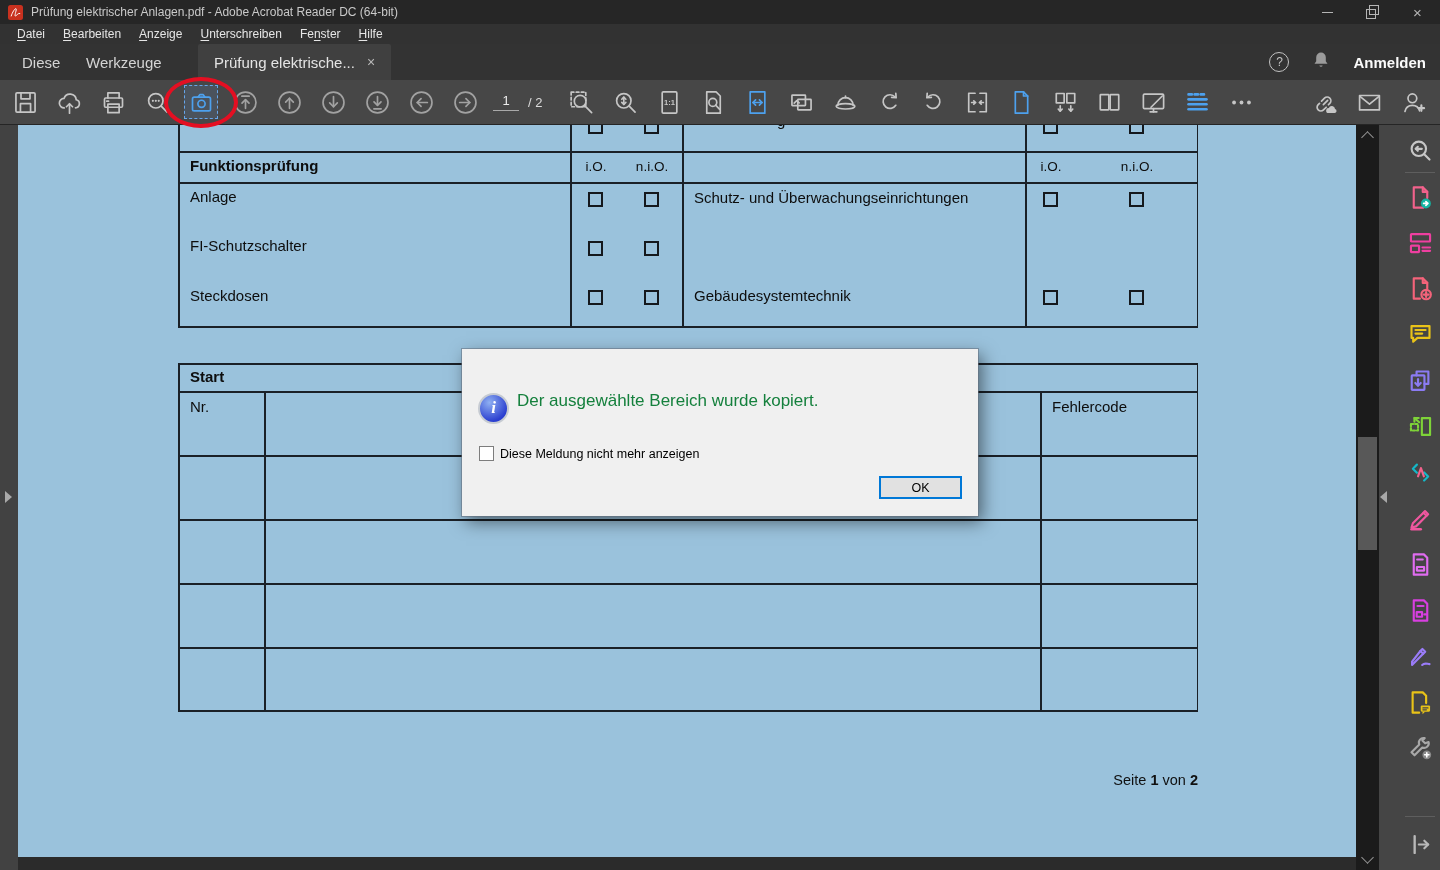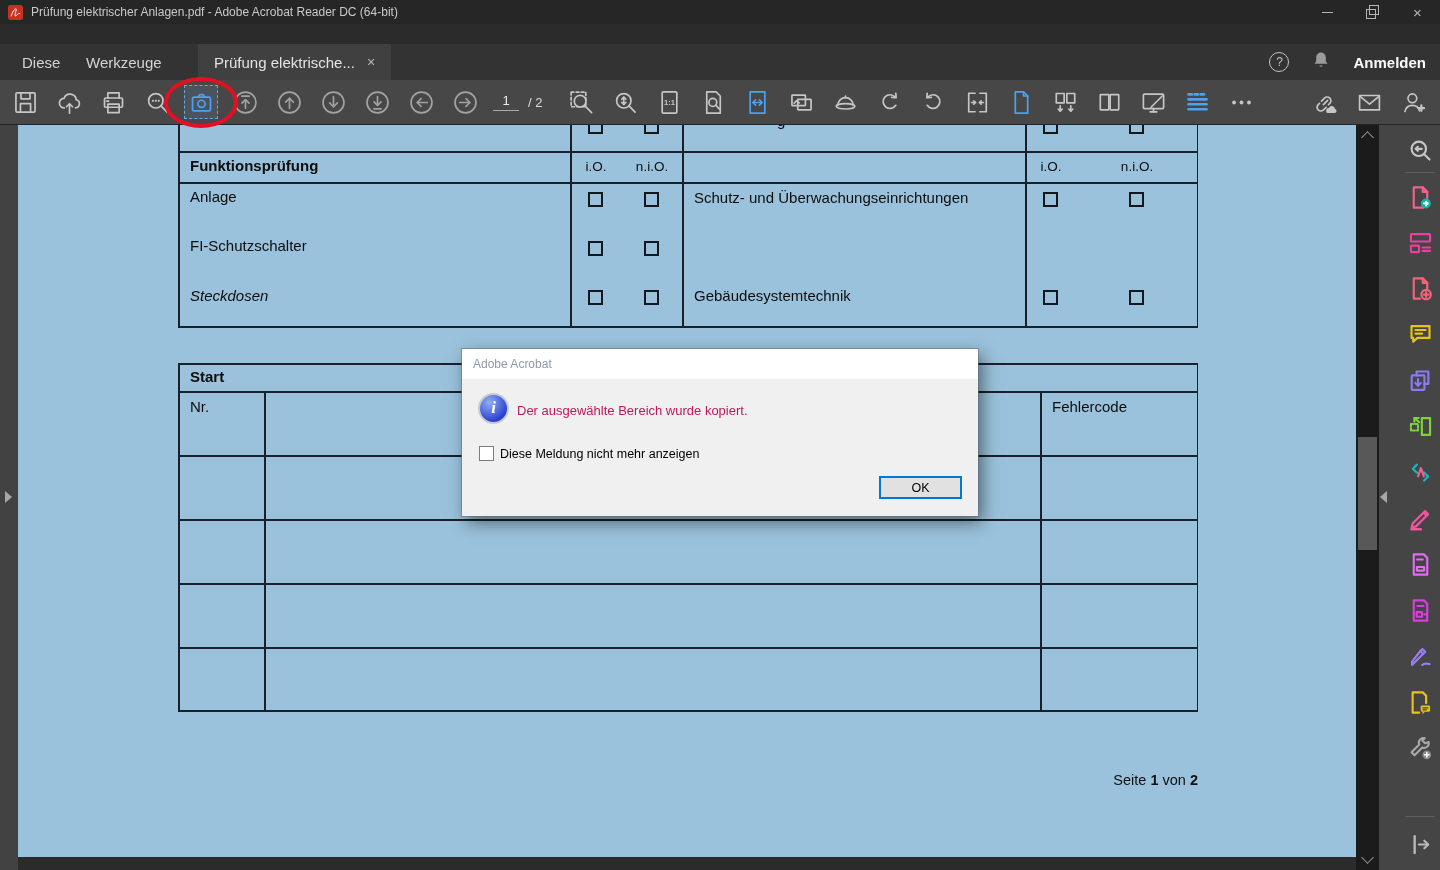--- a/index.html
+++ b/index.html
@@ -71,21 +71,21 @@
   .sbi{position:absolute;left:24px;width:34px;height:34px;display:flex;align-items:center;justify-content:center;}
   .rdiv{position:absolute;left:26px;width:30px;height:1px;background:#5e5e5e;}
 
   
   .dialog{position:absolute;left:462px;top:349px;width:516px;height:167px;background:#f0f0f0;z-index:60;
           box-shadow:0 0 0 1px rgba(100,112,125,.55), 4px 6px 16px rgba(0,0,0,.5);}
   .dlg-title{height:30px;background:#ffffff;color:#8b9aab;font-size:12px;line-height:30px;padding-left:11px;}
   .dlg-info{position:absolute;left:16px;top:44px;width:31px;height:31px;border-radius:50%;border:2px solid #c6cbd2;box-sizing:border-box;
             background:radial-gradient(circle at 35% 28%,#8fb0f2,#2b3fd0 72%);display:flex;align-items:center;justify-content:center;}
   .dlg-info .ii{color:#fff;font-family:"Liberation Serif",serif;font-style:italic;font-weight:bold;font-size:17px;margin-top:-1px;}
-  .dlg-msg{position:absolute;left:55px;top:54px;font-size:13px;color:#be185d;}
+  .dlg-msg{position:absolute;left:55px;top:42px;font-size:17px;color:#15803d;}
   .dlg-check{position:absolute;left:17px;top:97px;display:flex;align-items:center;font-size:12.5px;color:#000;}
   .cbx{display:inline-block;width:13px;height:13px;background:#fff;border:1px solid #7d7d7d;margin-right:6px;}
   .dlg-ok{position:absolute;left:417px;top:127px;width:83px;height:23px;background:#e1e1e1;border:2px solid #0078d7;
           font-size:12.5px;color:#000;font-family:"Liberation Sans",sans-serif;padding:0;}
 </style>
 </head>
 <body>
 
 <div id="screen">
 
@@ -101,20 +101,28 @@
       <span class="wc">
           <span class="mini"></span>
         </span>
       <span class="wc">
           <span class="rest"></span>
         </span>
       <span class="wc close-b">×</span>
     </div>
   </div>
 
+  <div class="menubar" id="menubar">
+      <div class="menu-item"><u>D</u>atei</div>
+      <div class="menu-item"><u>B</u>earbeiten</div>
+      <div class="menu-item"><u>A</u>nzeige</div>
+      <div class="menu-item"><u>U</u>nterschreiben</div>
+      <div class="menu-item">Fe<u>n</u>ster</div>
+      <div class="menu-item"><u>H</u>ilfe</div>
+    </div>
 
   <div class="tabbar">
     <div class="tab" style="left:6px">
         <span>Diese</span>
       </div>
     <div class="tab" style="left:70px">
         <span>Werkzeuge</span>
       </div>
     <div class="tab tab-doc" style="left:198px">
       <span>Prüfung elektrische...</span>
@@ -370,21 +378,21 @@
       <div class="vl" style="left: 682px; top: 125px; width: 1.5px; height: 202.5px;"></div>
       <div class="vl" style="left: 1025px; top: 125px; width: 1.5px; height: 202.5px;"></div>
       <div class="vl" style="left: 1196.5px; top: 125px; width: 1.5px; height: 202.5px;"></div>
       <div class="pt pth" style="left: 190px; top: 157px;">Funktionsprüfung</div>
       <div class="pt pts ctr" style="left: 596px; top: 159px;">i.O.</div>
       <div class="pt pts ctr" style="left: 652px; top: 159px;">n.i.O.</div>
       <div class="pt pts ctr" style="left: 1051px; top: 159px;">i.O.</div>
       <div class="pt pts ctr" style="left: 1137px; top: 159px;">n.i.O.</div>
       <div class="pt " style="left: 190px; top: 188px;">Anlage</div>
       <div class="pt " style="left: 190px; top: 237px;">FI-Schutzschalter</div>
-      <div class="pt " style="left: 190px; top: 287px; font-style: italic;">Steckdosen</div>
+      <div class="pt " style="left: 190px; top: 287px;">Steckdosen</div>
       <div class="pwrap" style="left: 694px; top: 186px;">Schutz- und Überwachungseinrichtungen</div>
       <div class="pt " style="left: 694px; top: 287px;">Gebäudesystemtechnik</div>
       <div class="pcb" style="left: 588px; top: 192px;"></div>
       <div class="pcb" style="left: 644px; top: 192px;"></div>
       <div class="pcb" style="left: 1043px; top: 192px;"></div>
       <div class="pcb" style="left: 1129px; top: 192px;"></div>
       <div class="pcb" style="left: 588px; top: 241px;"></div>
       <div class="pcb" style="left: 644px; top: 241px;"></div>
       <div class="pcb" style="left: 588px; top: 290px;"></div>
       <div class="pcb" style="left: 644px; top: 290px;"></div>
@@ -538,21 +546,20 @@
           <path d="M6.8 4.5v15" stroke-width="2.1"></path>
           <path d="M10.5 12h8.3"></path>
           <path d="M15.4 8.6l3.4 3.4-3.4 3.4"></path>
         </svg>
       </div>
       <div class="rdiv" style="top: 47px;"></div>
       <div class="rdiv" style="top: 691px;"></div>
     </div>
 
   <div class="dialog">
-    <div class="dlg-title">Adobe Acrobat</div>
     <div class="dlg-info">
         <span class="ii">i</span>
       </div>
     <div class="dlg-msg">Der ausgewählte Bereich wurde kopiert.</div>
     <label class="dlg-check">
       <span class="cbx"></span>
       <span>Diese Meldung nicht mehr anzeigen</span>
     </label>
     <button class="dlg-ok">OK</button>
   </div>

